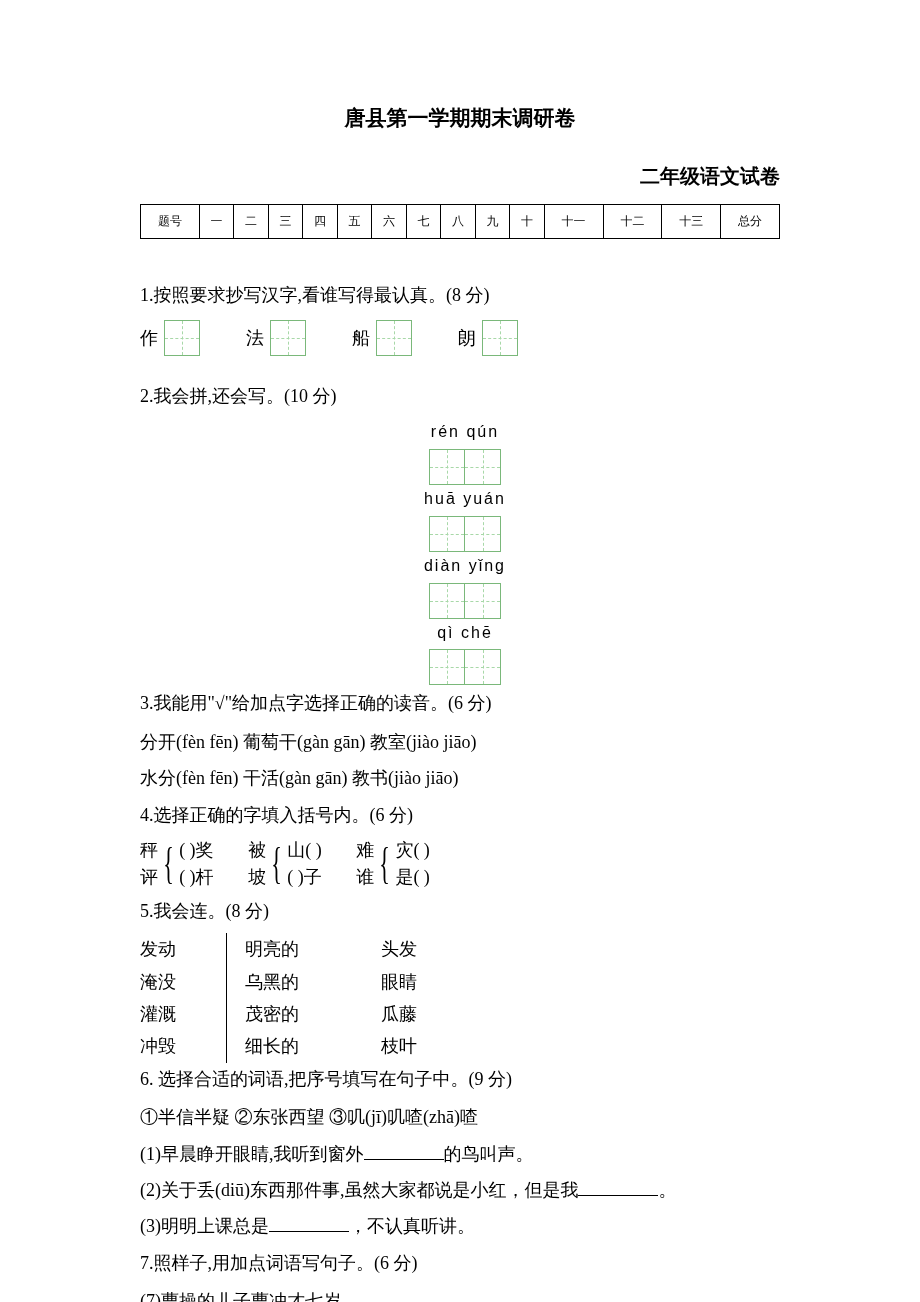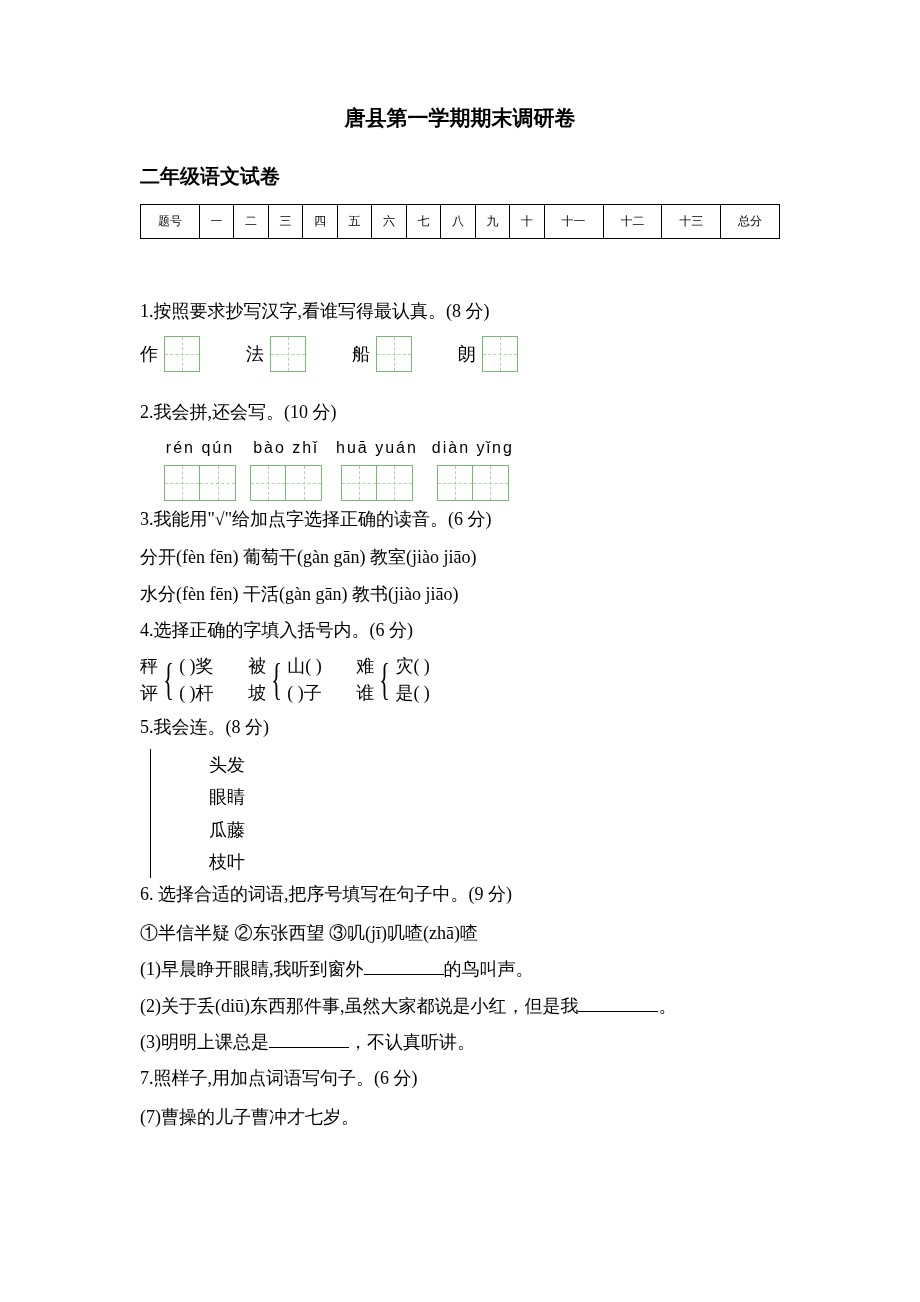--- a/index.html
+++ b/index.html
@@ -12,29 +12,29 @@
       font-size: 18px;
       line-height: 1.8;
     }
     .title-main {
       text-align: center;
       font-size: 21px;
       font-weight: bold;
       margin-bottom: 20px;
     }
     .title-sub {
-      text-align: left;
+      text-align: right;
       font-size: 20px;
       font-weight: bold;
       margin-bottom: 10px;
     }
     .score-table {
       border-collapse: collapse;
       width: 100%;
-      margin-bottom: 56px;
+      margin-bottom: 40px;
       border-radius: 27px;
     }
     .score-table th, .score-table td {
       border: 1px solid #000;
       text-align: center;
       font-size: 12px;
       font-weight: normal;
       padding: 6px 2px;
       height: 28px;
     }
@@ -66,20 +66,21 @@
       position: absolute;
       left: 0; right: 0; top: 50%;
       border-top: 1px dashed #a8d8a8;
     }
     .q1-group { display: flex; align-items: center; margin-right: 40px; }
     .q1-group .char-label { margin-right: 6px; }
     .pinyin-row {
       display: flex;
       margin: 6px 0 2px 0;
       padding-left: 24px;
+      flex-direction: column;
     }
     .pinyin-group {
       display: flex;
       flex-direction: column;
       align-items: center;
       margin-right: 14px;
     }
     .pinyin-text {
       font-size: 16px;
       letter-spacing: 2px;
@@ -175,35 +176,35 @@
 <div class="question">2.我会拼,还会写。(10  分)</div>
 <div class="pinyin-row">
   <div class="pinyin-group">
     <div class="pinyin-text">rén    qún</div>
     <div class="double-box">
       <span class="grid-box"></span>
       <span class="grid-box"></span>
     </div>
   </div>
   <div class="pinyin-group">
-    <div class="pinyin-text">bào    zhǐ</div>
-    <div class="double-box">
-      <span class="grid-box"></span>
-      <span class="grid-box"></span>
-    </div>
-  </div>
-  <div class="pinyin-group">
     <div class="pinyin-text">huā    yuán</div>
     <div class="double-box">
       <span class="grid-box"></span>
       <span class="grid-box"></span>
     </div>
   </div>
   <div class="pinyin-group">
     <div class="pinyin-text">diàn    yǐng</div>
+    <div class="double-box">
+      <span class="grid-box"></span>
+      <span class="grid-box"></span>
+    </div>
+  </div>
+  <div class="pinyin-group">
+    <div class="pinyin-text">qì     chē</div>
     <div class="double-box">
       <span class="grid-box"></span>
       <span class="grid-box"></span>
     </div>
   </div>
 </div>
 
 <div class="question">3.我能用"√"给加点字选择正确的读音。(6 分)</div>
 <div class="q3-line">分开(fèn     fēn)       葡萄干(gàn     gān)      教室(jiào      jiāo)</div>
 <div class="q3-line">水分(fèn     fēn)      干活(gàn       gān)      教书(jiào      jiāo)</div>
@@ -240,21 +241,33 @@
     <span class="brace">{</span>
     <span class="q4-stack">
       <span>灾(       )</span>
       <span>是(      )</span>
     </span>
   </span>
 </div>
 
 <div class="question">5.我会连。(8 分)</div>
 <div class="q5-cols">
+  <div class="q5-col q5-col1">
+    <div>发动</div>
+    <div>淹没</div>
+    <div>灌溉</div>
+    <div>冲毁</div>
+  </div>
   <div class="divider"></div>
+  <div class="q5-col q5-col3">
+    <div>明亮的</div>
+    <div>乌黑的</div>
+    <div>茂密的</div>
+    <div>细长的</div>
+  </div>
   <div class="q5-col q5-col4" style="margin-left:40px;">
     <div>头发</div>
     <div>眼睛</div>
     <div>瓜藤</div>
     <div>枝叶</div>
   </div>
 </div>
 
 <div class="question">6.   选择合适的词语,把序号填写在句子中。(9 分)</div>
 <div class="sec">①半信半疑        ②东张西望            ③叽(jī)叽喳(zhā)喳</div>

